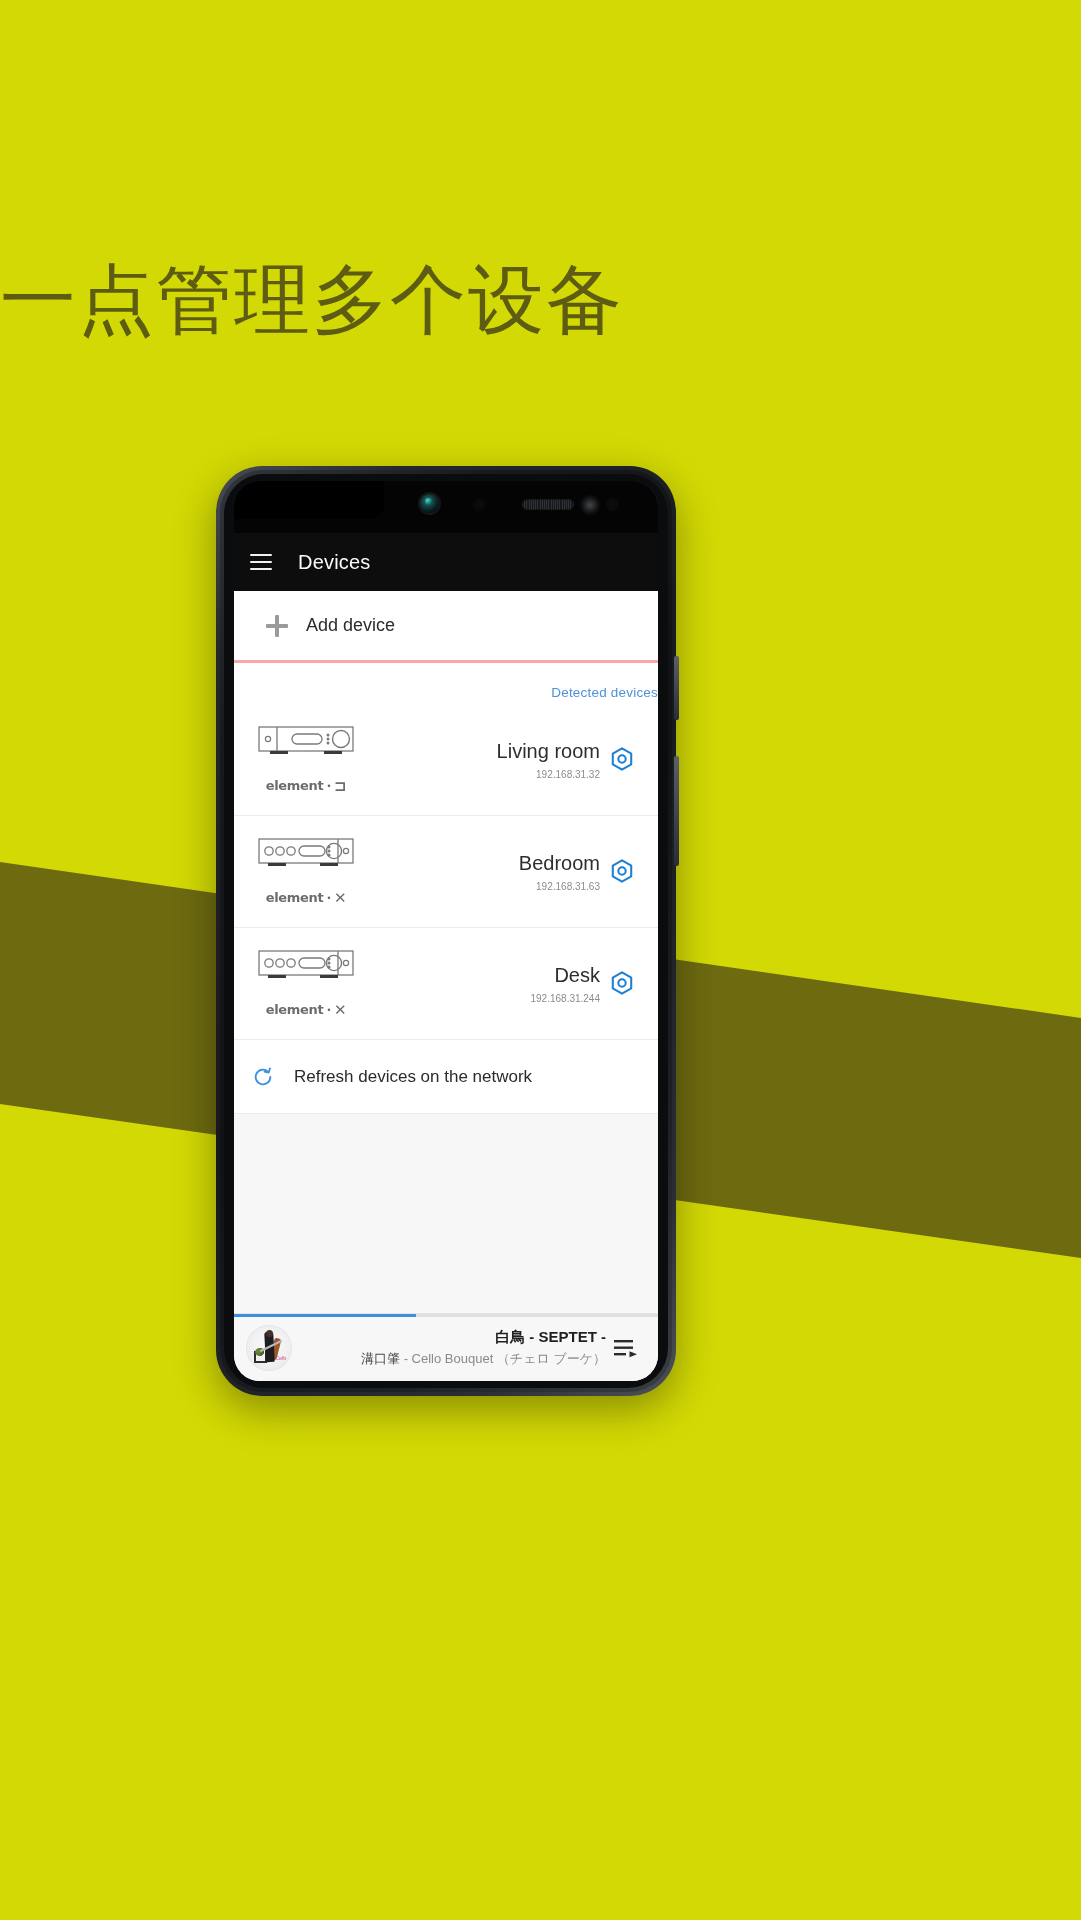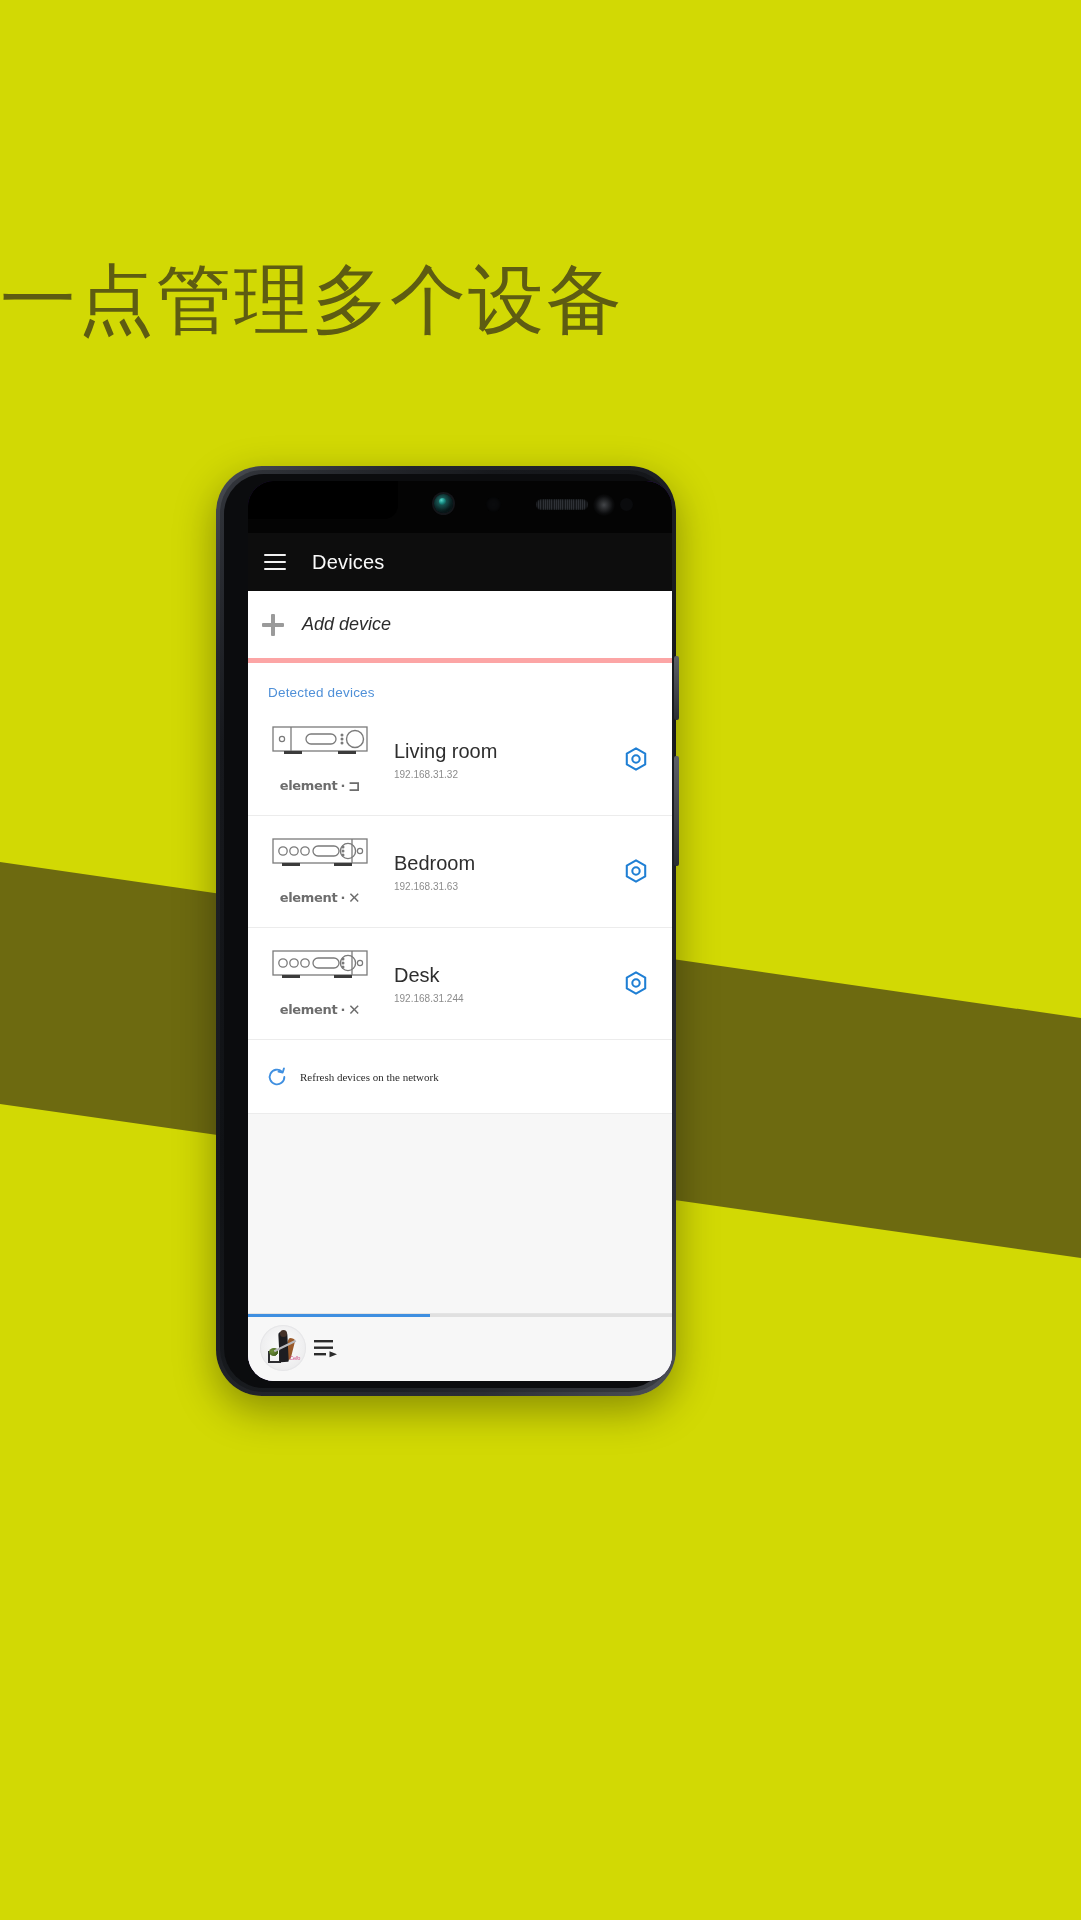--- a/index.html
+++ b/index.html
@@ -60,24 +60,25 @@
     background:linear-gradient(180deg,#5c5f66,#2a2d33);
   }
   .btn-vol {
     position:absolute; right:-3px; top:290px; width:5px; height:110px;
     border-radius:2px;
     background:linear-gradient(180deg,#5c5f66,#2a2d33);
   }
 
   
   .screen {
-    position:absolute; left:32px; top:15px; width:424px; height:900px;
+    position:absolute; left:18px; top:15px; width:424px; height:900px;
     border-radius:26px;
     background:#4c1d95;
     overflow:hidden;
+    text-align:right;
   }
 
   
   .notch-bar {
     position:relative; height:52px; width:100%;
     background:#040404;
   }
   .notch-cut {
     position:absolute; left:0; top:0; width:150px; height:38px;
     background:#000;
@@ -117,22 +118,22 @@
     display:flex; align-items:center; padding-left:16px;
   }
   .hamburger { width:22px; height:16px; display:flex; flex-direction:column; justify-content:space-between; cursor:pointer; }
   .hamburger i { display:block; height:2px; background:#f1f1f1; border-radius:1px; }
   .appbar-title { margin-left:26px; font-size:20px; color:#fafafa; font-weight:400; letter-spacing:0.2px; }
 
   
   .appbody { background:#fff; height:calc(900px - 52px - 58px); position:relative; display:flex; flex-direction:column; }
 
   .add-device {
-    height:72px; display:flex; align-items:center; padding-left:14px;
-    border-bottom:5px solid #fca5a5; background:#fff;font-style:italic;
+    height:72px; display:flex; align-items:center; padding-left:32px;
+    border-bottom:3px solid #fca5a5; background:#fff;
   }
   .plus-icon { width:22px; height:22px; position:relative; }
   .plus-icon::before, .plus-icon::after {
     content:""; position:absolute; background:#9a9a9a; border-radius:1px;
   }
   .plus-icon::before { left:0; top:9px; width:22px; height:4px; }
   .plus-icon::after { top:0; left:9px; height:22px; width:4px; }
   .add-device-label { margin-left:18px; font-size:18px; color:#2b2b2b; }
 
   .section-label {
@@ -157,21 +158,21 @@
 
   .device-info { flex:1; padding-left:18px; }
   .device-name { font-size:20px; color:#2e2e2e; line-height:1.3; }
   .device-ip { font-size:10px; color:#8c8c8c; margin-top:5px; }
   .gear-wrap { width:44px; display:flex; justify-content:center; align-items:center; }
 
   .refresh-row {
     display:flex; align-items:center; padding:0 0 0 18px;
     height:74px; border-bottom:1px solid #ececec; background:#fff;
   }
-  .refresh-label { margin-left:12px; font-size:11px; color:#2b2b2b;font-family:Liberation Serif, serif; }
+  .refresh-label { margin-left:20px; font-size:17px; color:#2b2b2b; }
 
   .filler { flex:1; background:#f7f7f7; }
 
   
   .nowplaying { background:#f7f7f7; border-top:1px solid #e4e4e4; position:relative; }
   .progress-track { height:3px; background:#e0e0e0; width:100%; }
   .progress-fill { height:3px; background:#3f8fe0; width:43%; }
   .np-inner { display:flex; align-items:center; padding:8px 12px 10px 12px; }
   .np-art {
     width:46px; height:46px; border-radius:50%;
@@ -386,20 +387,27 @@
         <div class="np-inner">
           <div class="np-art">
             <span class="chair"></span>
             <span class="flowers"></span>
             <span class="cello"></span>
             <span class="cellist"></span>
             <span class="head"></span>
             <span class="bow"></span>
             <span class="label">Cello</span>
           </div>
+          <div class="np-text">
+            <div class="np-title">白鳥 - SEPTET -</div>
+            <div class="np-sub">
+              <b>溝口肇</b>
+              <span>- Cello Bouquet （チェロ ブーケ）</span>
+            </div>
+          </div>
           <div class="np-queue">
             <svg width="26" height="22" viewBox="0 0 26 22">
               <rect x="1" y="3" width="19" height="2.4" fill="#2b2b2b"></rect>
               <rect x="1" y="9.5" width="19" height="2.4" fill="#2b2b2b"></rect>
               <rect x="1" y="16" width="12" height="2.4" fill="#2b2b2b"></rect>
               <polygon points="16.5,14.2 24,17.2 16.5,20.2" fill="#2b2b2b"></polygon>
             </svg>
           </div>
         </div>
       </div>

